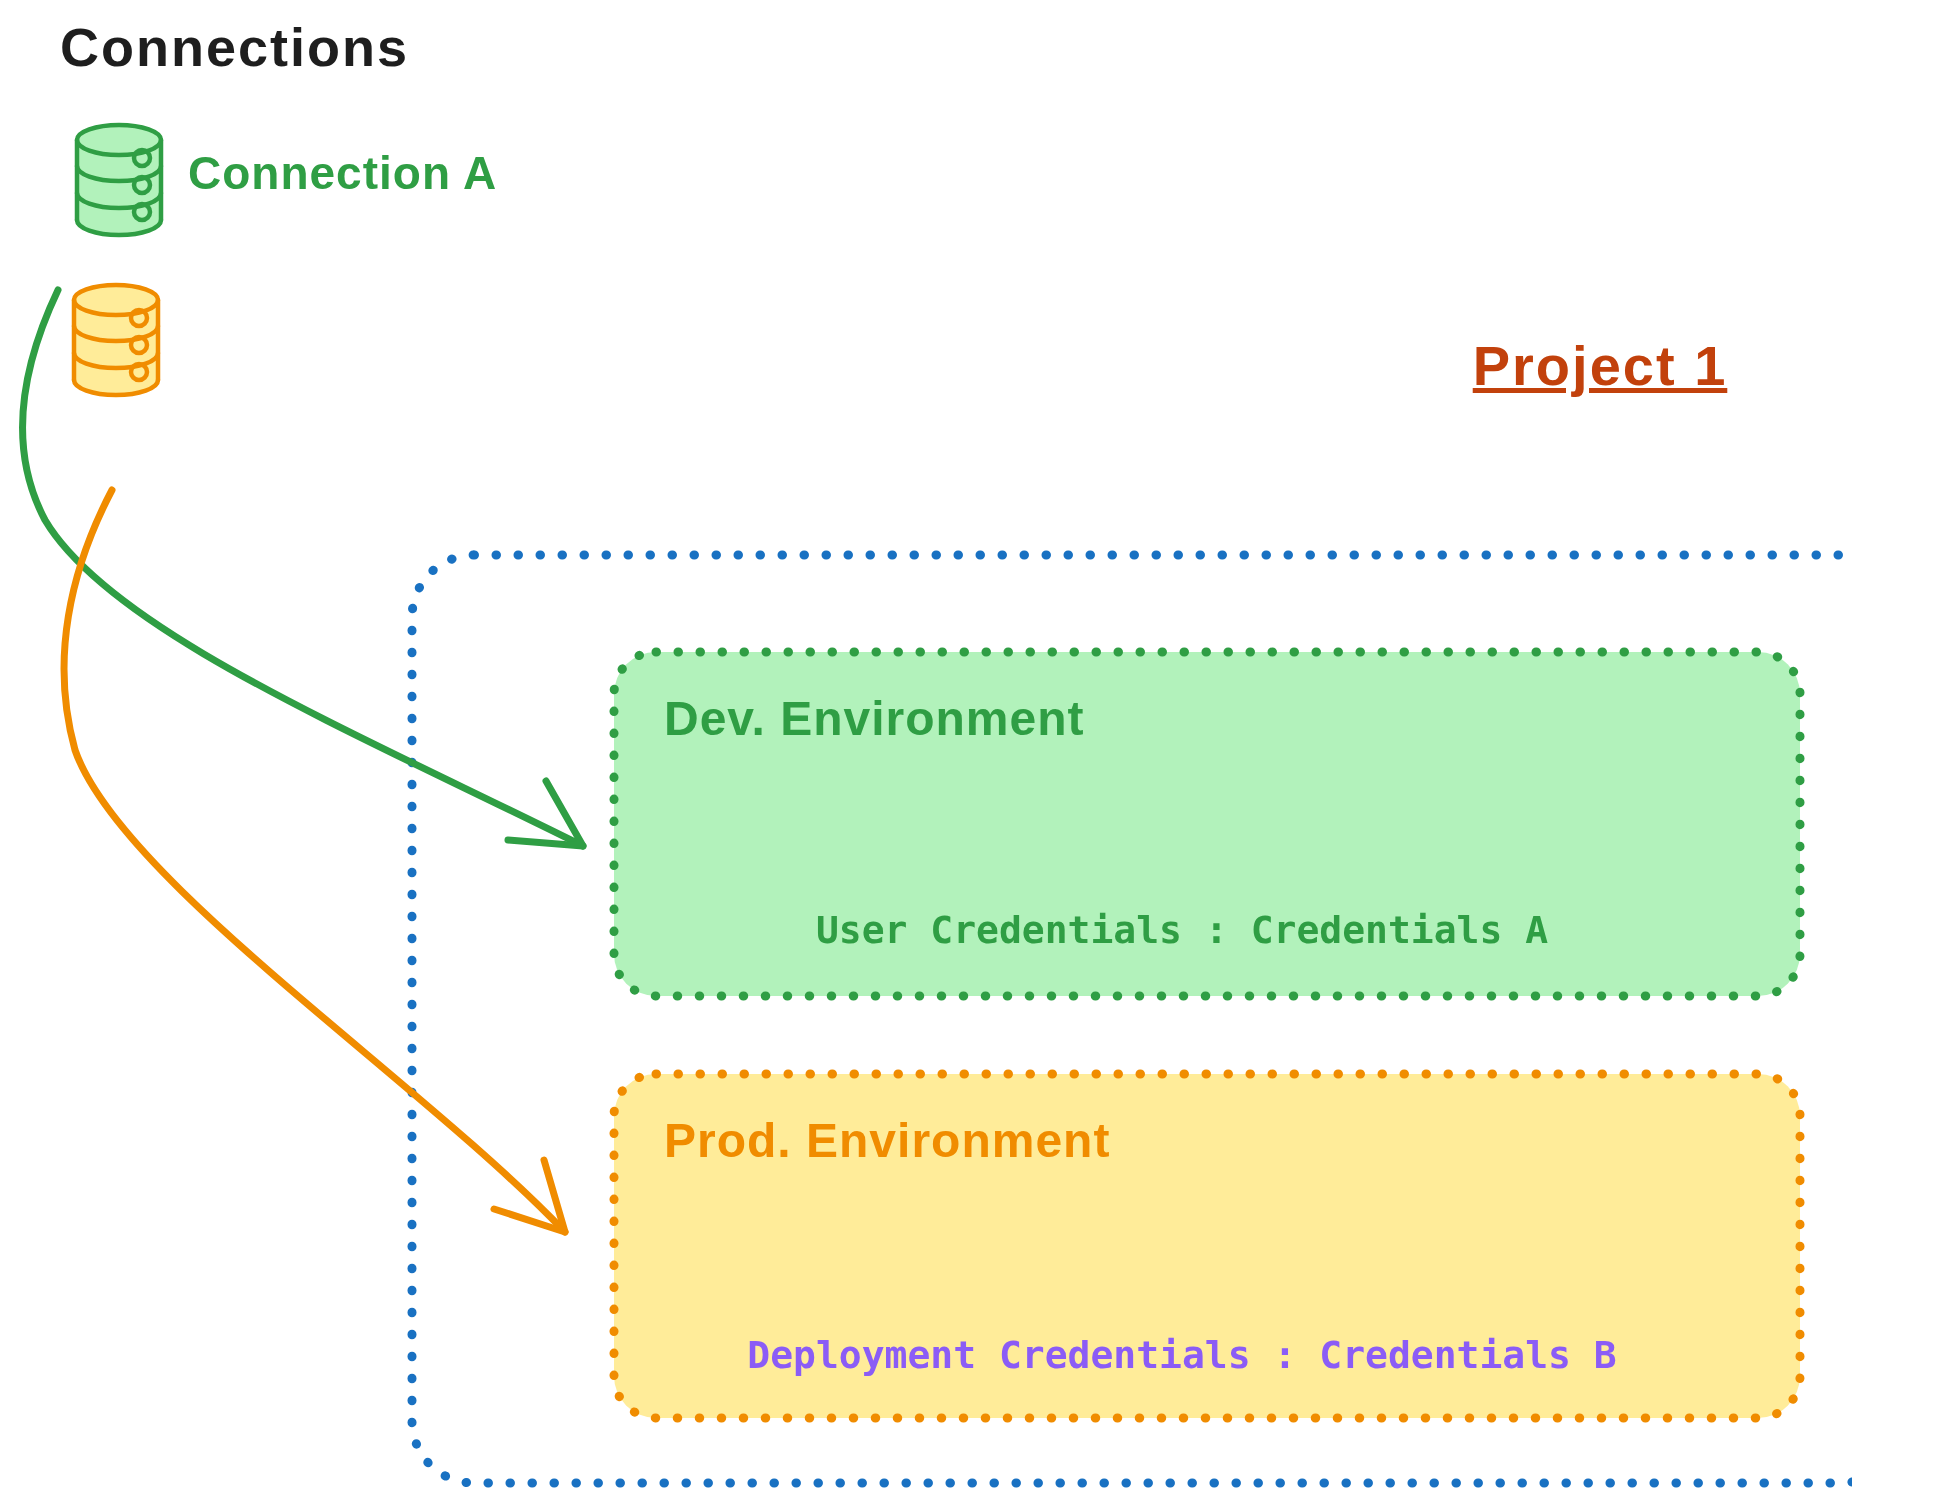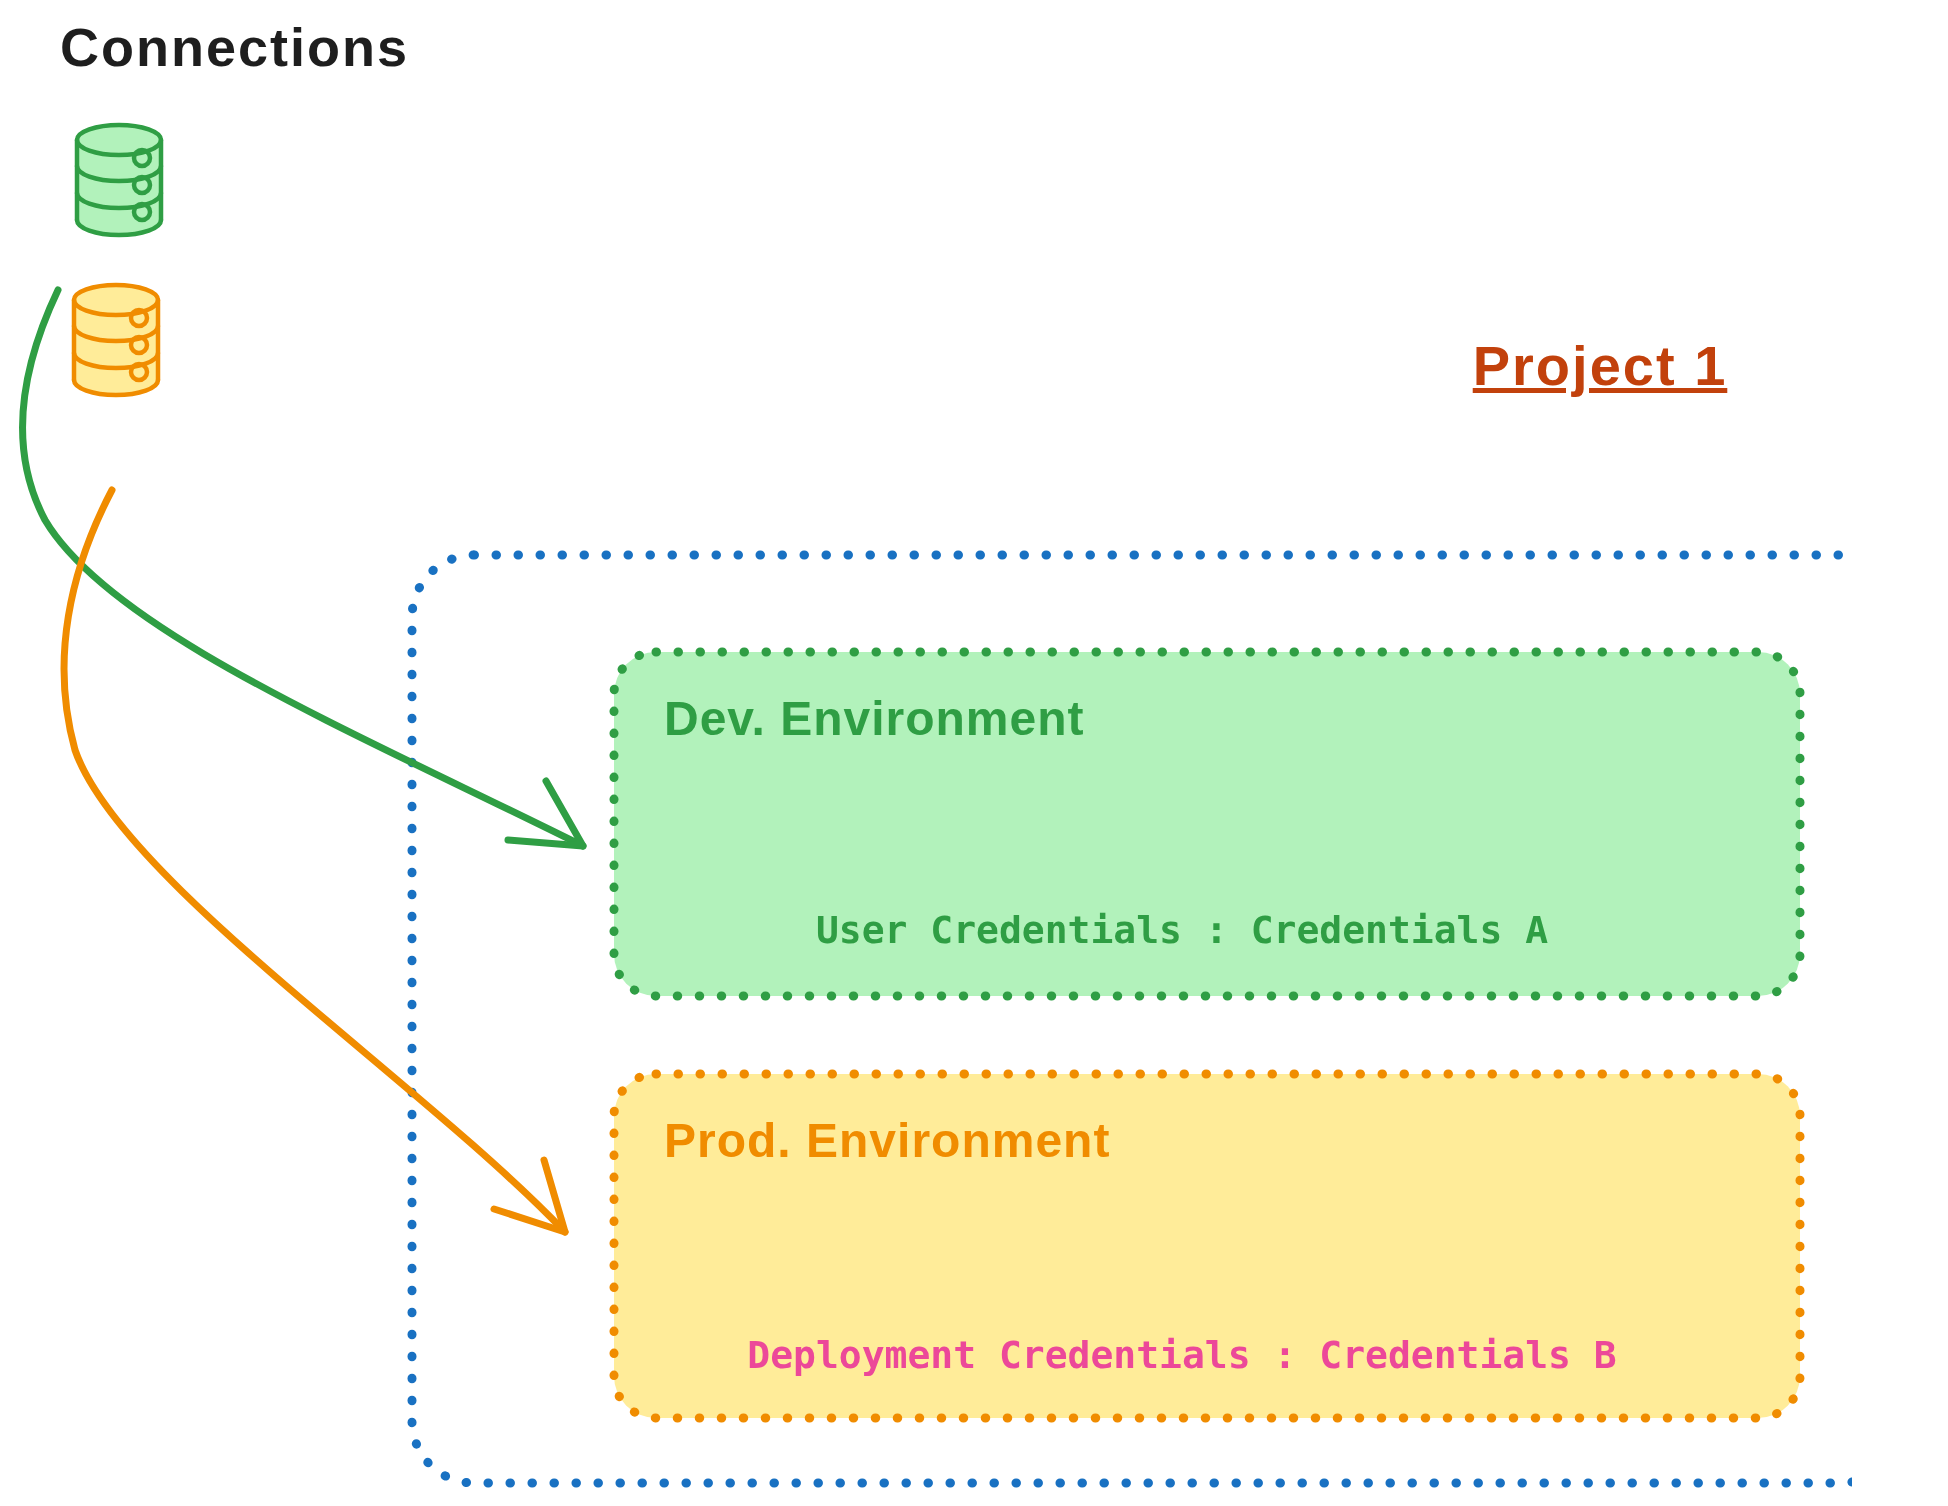--- a/index.html
+++ b/index.html
@@ -32,21 +32,21 @@
     font-size:48px;font-weight:700;letter-spacing:1px;
   }
   .dev-title{left:664px;top:693px;color:#2f9e44;}
   .prod-title{left:664px;top:1115px;color:#f08c00;}
   .credline{
     font-family:"DejaVu Sans Mono", monospace;
     font-size:38px;font-weight:700;
     width:1136px;left:614px;text-align:center;
   }
   .dev-cred{top:910px;color:#2f9e44;}
-  .prod-cred{top:1335px;color:#ec4899;}
+  .prod-cred{top:1335px;color:#8b5cf6;}
 </style>
 </head>
 <body>
 
 <div class="canvas">
 
   <svg class="layer" viewBox="0 0 1948 1506">
 
     <rect x="412" y="555" width="1491" height="928" rx="62" fill="none" stroke="#1971c2" stroke-width="9" stroke-linecap="round" stroke-dasharray="0.5 21.5"></rect>
 
@@ -86,20 +86,21 @@
       <path d="M4 44 A42 15 0 0 0 88 44"></path>
       <path d="M4 71 A42 15 0 0 0 88 71"></path>
       <circle cx="69" cy="36" r="8"></circle>
       <circle cx="69" cy="63" r="8"></circle>
       <circle cx="69" cy="90" r="8"></circle>
     </g>
   </svg>
 
   <div class="label title">Connections</div>
 
+  <div class="label conn-a">Connection A</div>
 
   <div class="label project-title">Project 1</div>
 
   <div class="label env-title dev-title">Dev. Environment</div>
   <div class="label credline dev-cred">User Credentials : Credentials A</div>
 
   <div class="label env-title prod-title">Prod. Environment</div>
   <div class="label credline prod-cred">Deployment Credentials : Credentials B</div>
 
 </div>

